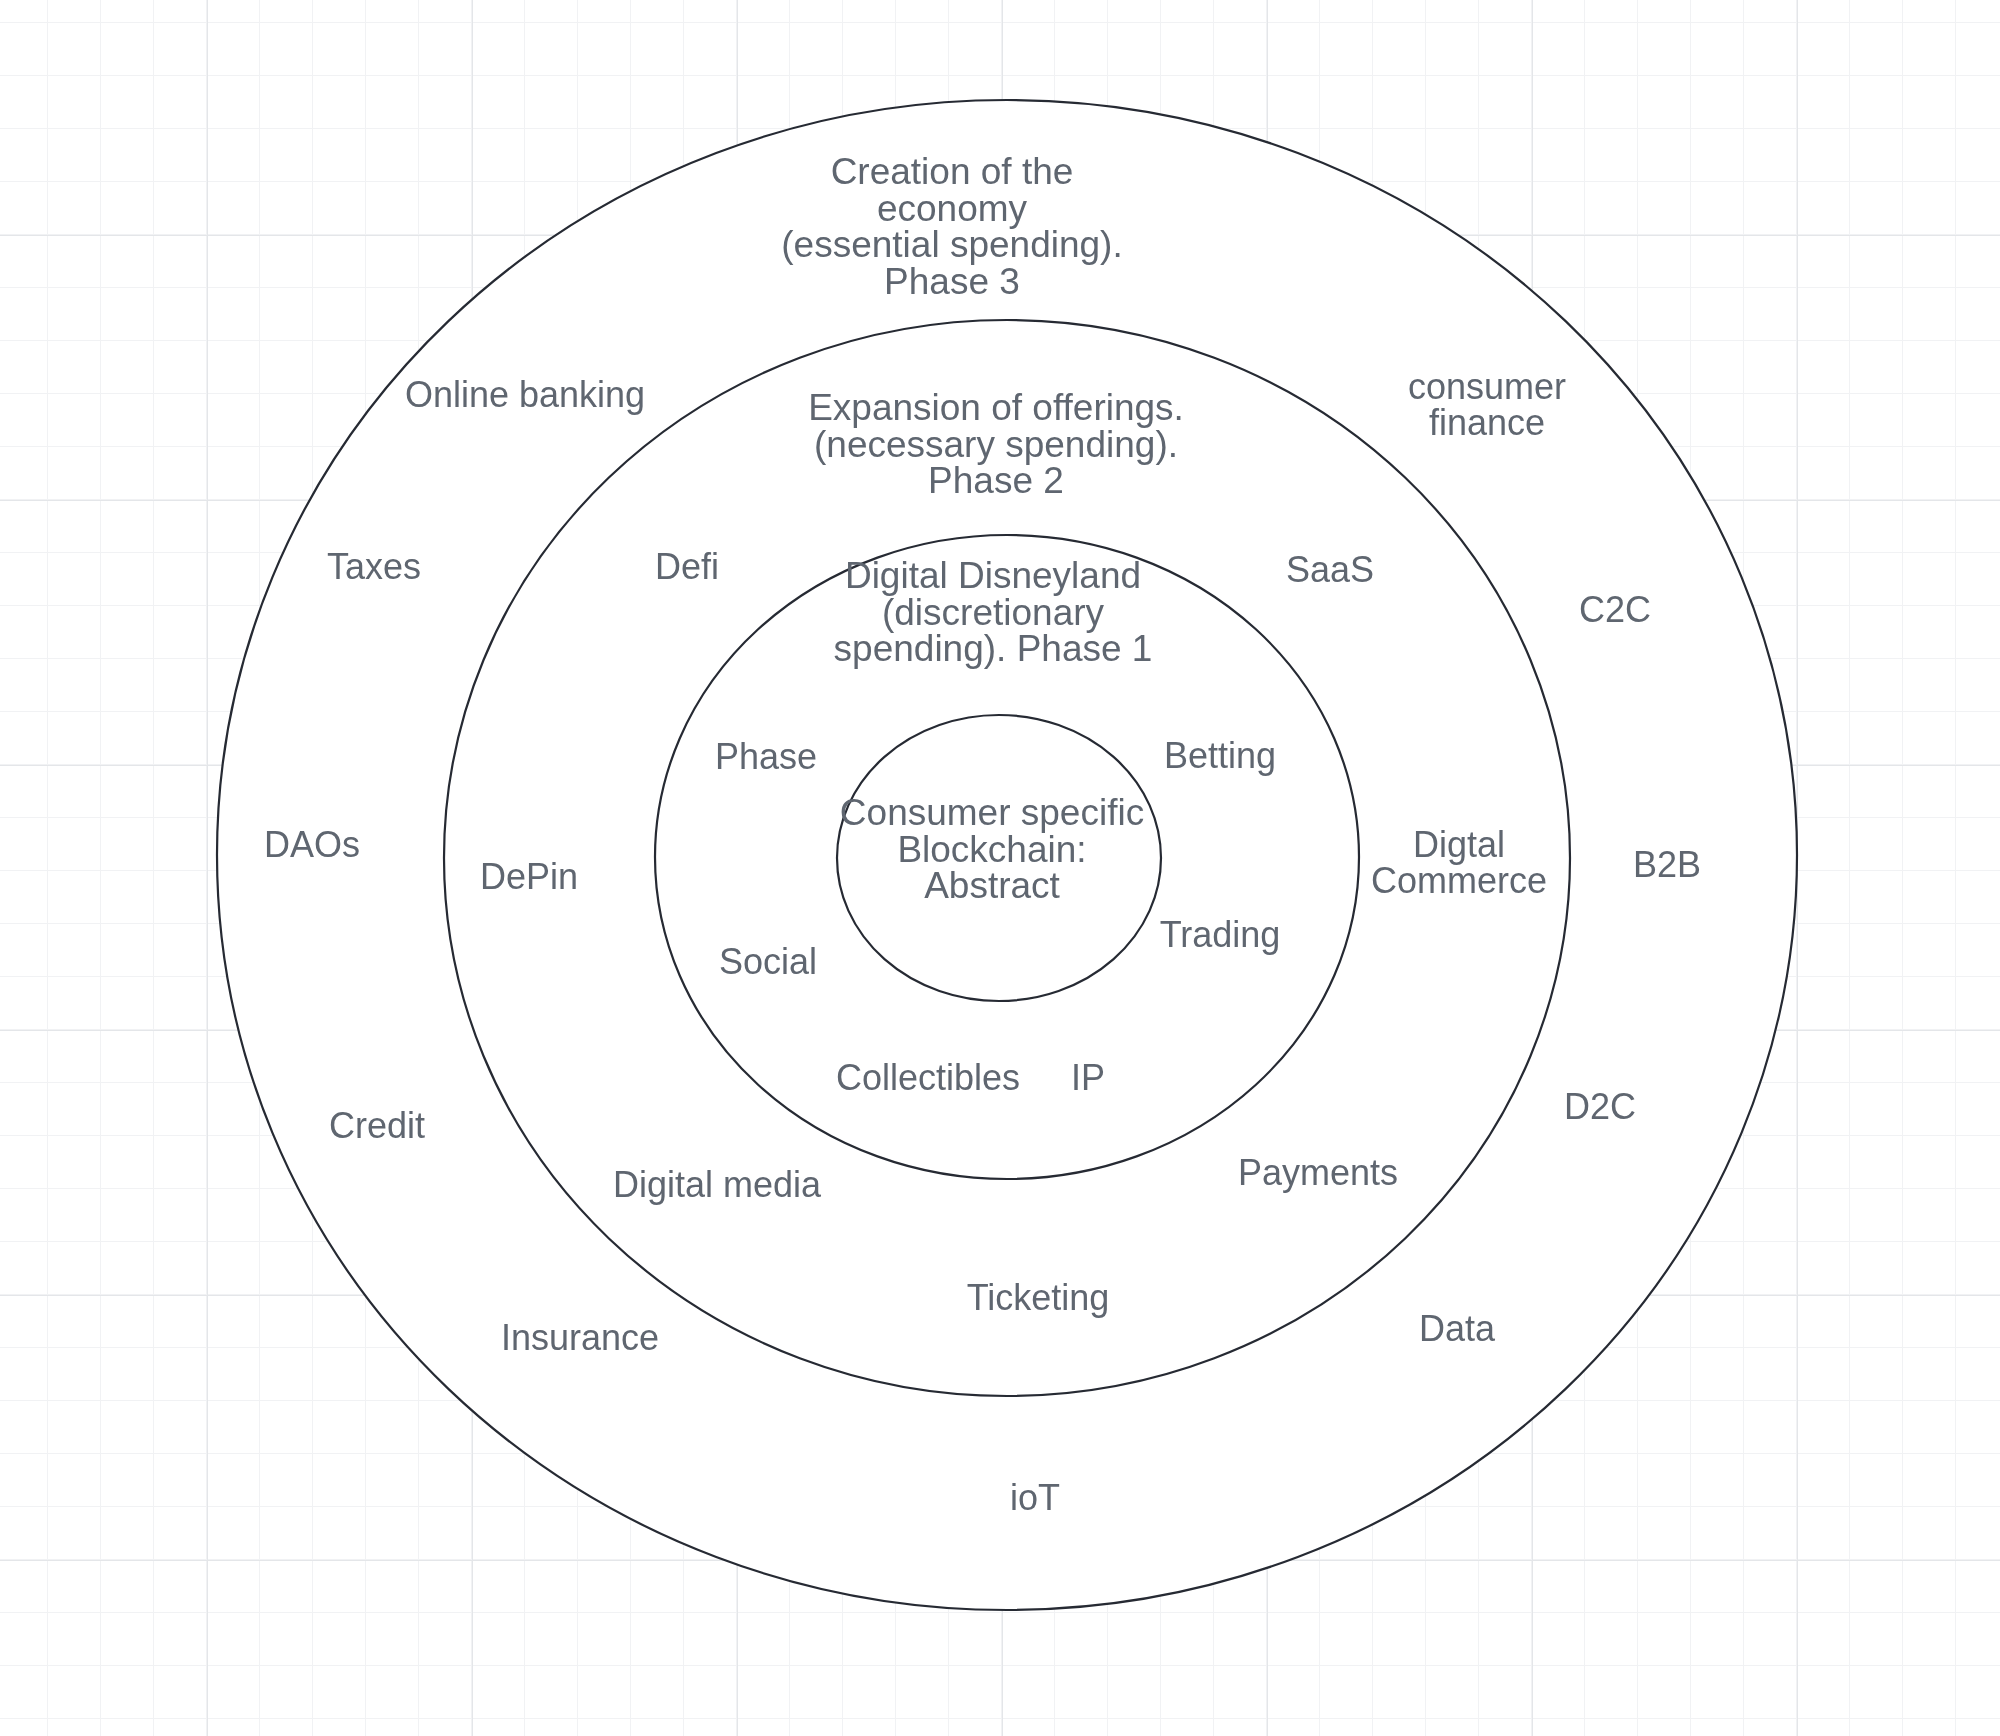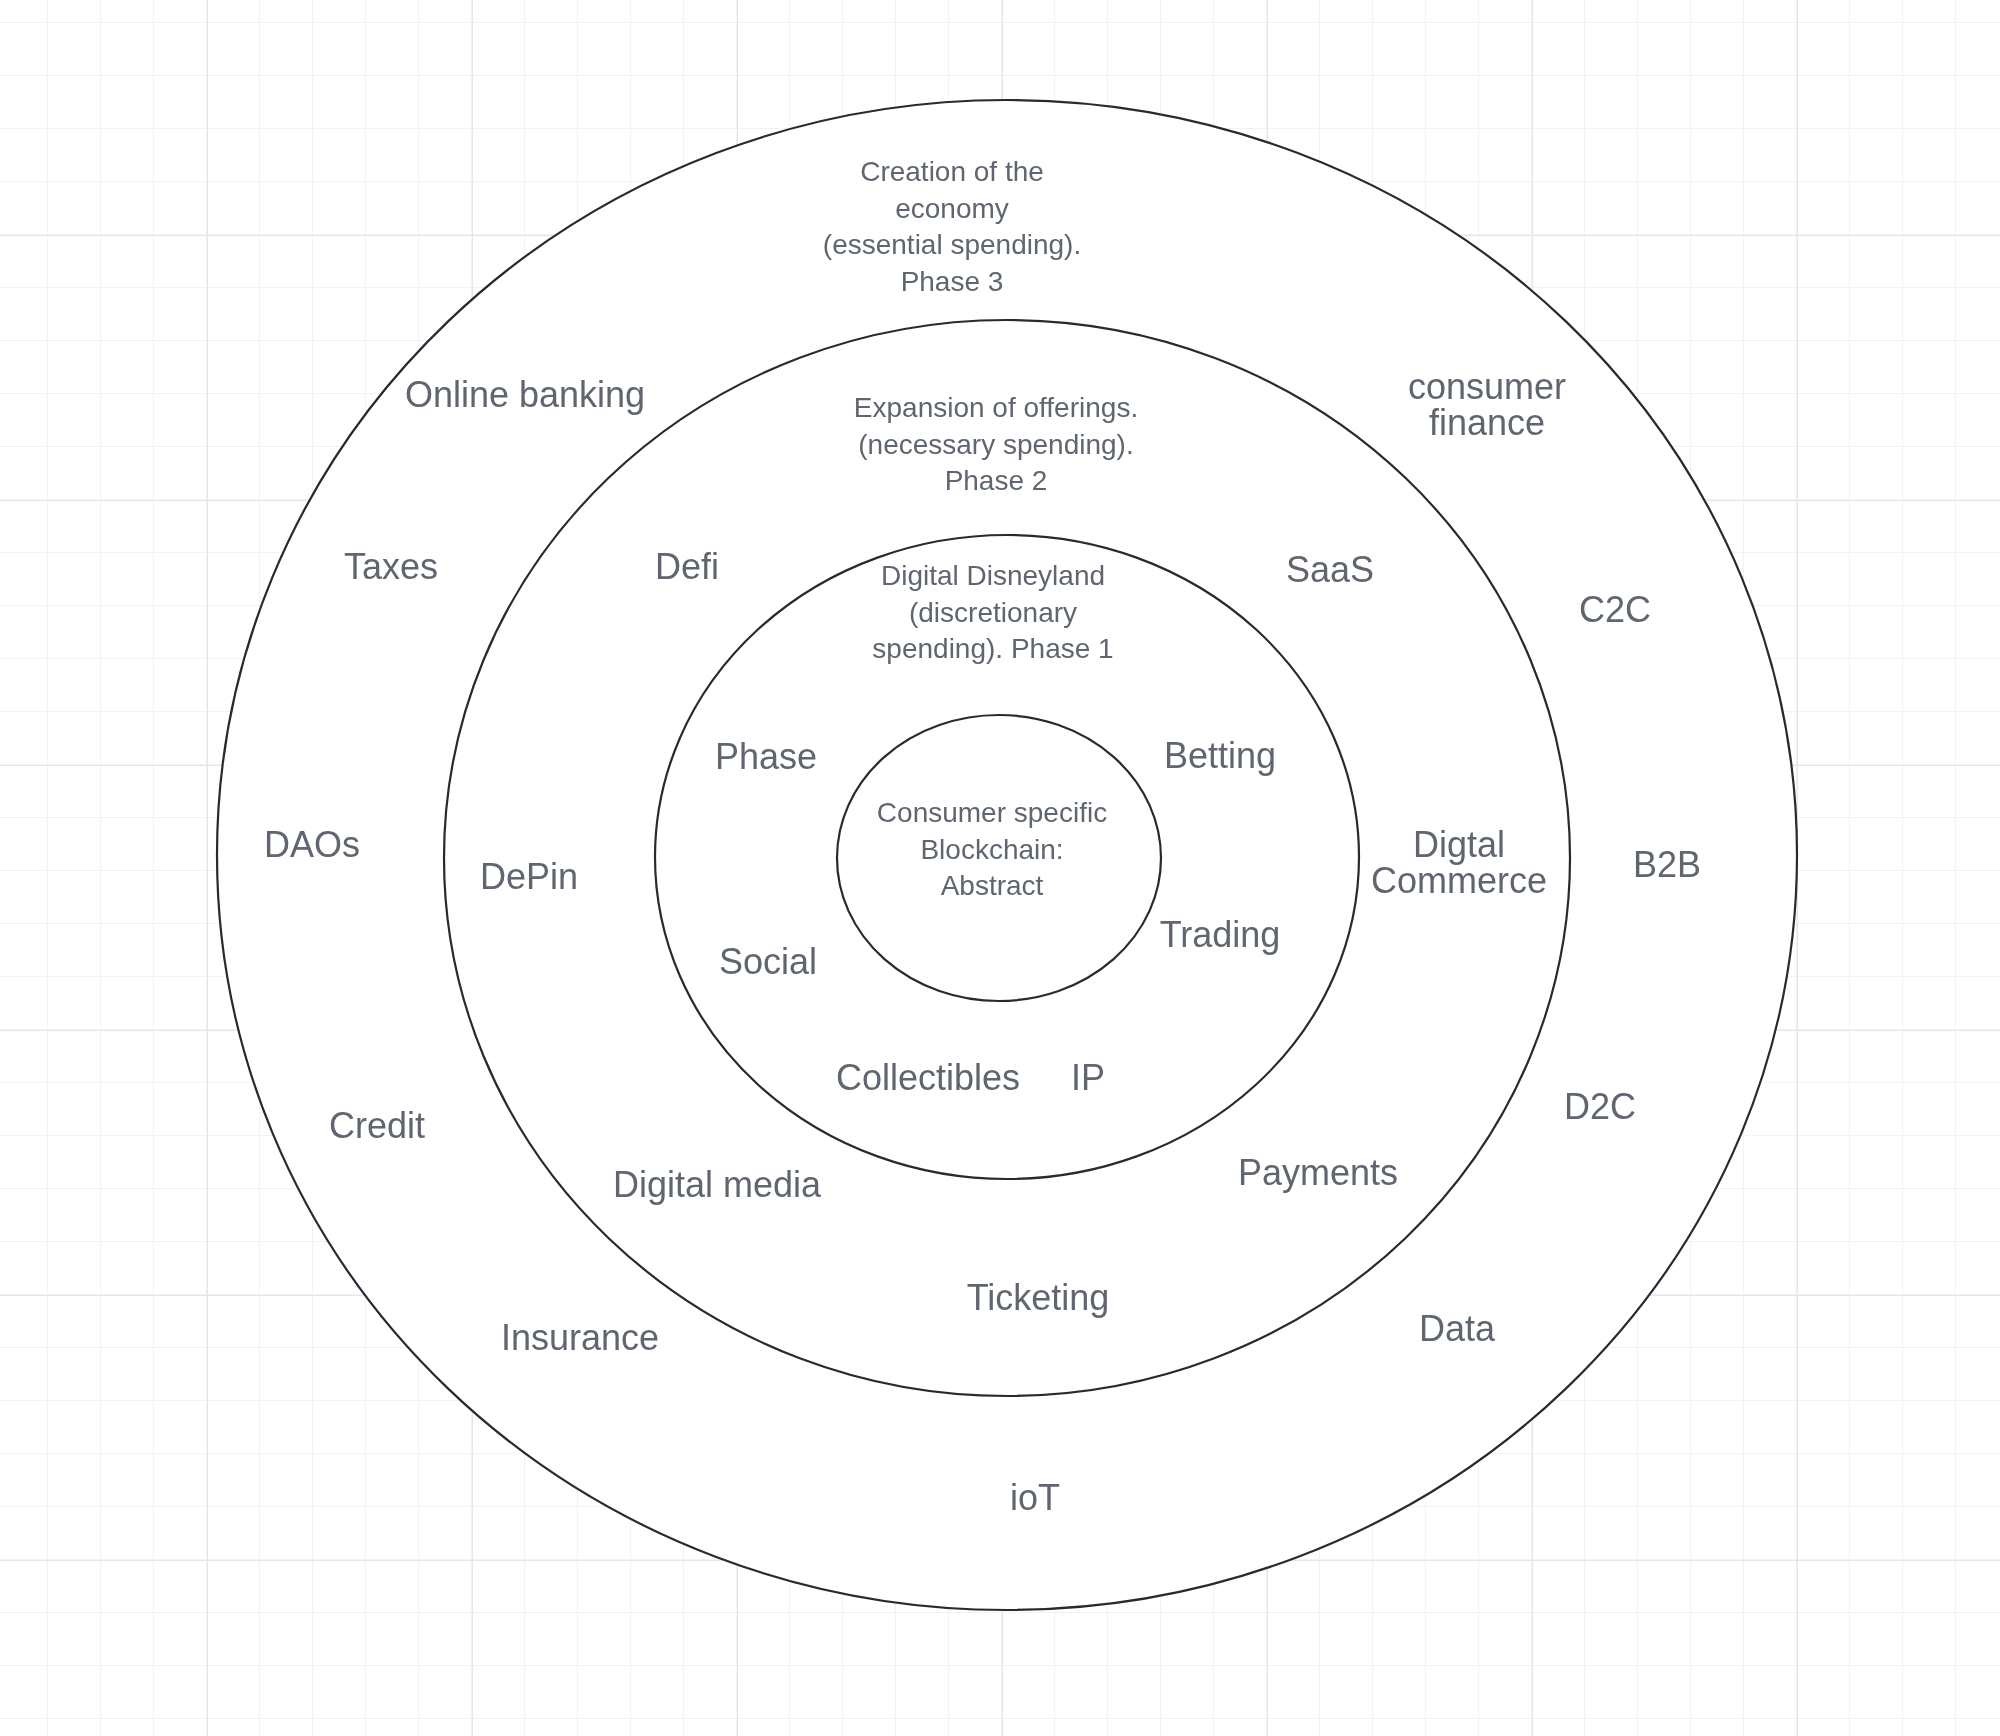--- a/index.html
+++ b/index.html
@@ -21,42 +21,42 @@
   .rings-svg{position:absolute;left:0;top:0;}
   .labels-layer{position:absolute;inset:0;}
   .node-label{
     position:absolute;transform:translate(-50%,-50%);
     white-space:pre-line;text-align:center;
     font-size:36px;line-height:36px;color:var(--text-color,#5f6670);
   }
   .ring-title{
     position:absolute;transform:translateX(-50%);
     white-space:pre-line;text-align:center;
-    font-size:28px;line-height:36.5px;color:var(--text-color,#5f6670);
+    font-size:37px;line-height:36.5px;color:var(--text-color,#5f6670);
   }
 </style>
 </head>
 <body>
 
 <div class="canvas">
   <svg class="rings-svg" width="2000" height="1736" viewBox="0 0 2000 1736">
       <ellipse cx="1007" cy="855" rx="790" ry="755" fill="#ffffff" stroke="#262a33" stroke-width="2.2"></ellipse>
       <ellipse cx="1007" cy="858" rx="563" ry="538" fill="#ffffff" stroke="#262a33" stroke-width="2.2"></ellipse>
       <ellipse cx="1007" cy="857" rx="352" ry="322" fill="#ffffff" stroke="#262a33" stroke-width="2.2"></ellipse>
       <ellipse cx="999" cy="858" rx="162" ry="143" fill="#ffffff" stroke="#262a33" stroke-width="2.2"></ellipse>
     </svg>
   <div class="labels-layer">
       <div class="ring-title" style="left: 952px; top: 154px;">Creation of the
 economy
 (essential spending).
 Phase 3</div>
       <div class="node-label" style="left: 525px; top: 395px;">Online banking</div>
       <div class="node-label" style="left: 1487px; top: 405px;">consumer
 finance</div>
-      <div class="node-label" style="left: 374px; top: 567px; margin-left: 17px;">Taxes</div>
+      <div class="node-label" style="left: 374px; top: 567px;">Taxes</div>
       <div class="node-label" style="left: 1615px; top: 610px;">C2C</div>
       <div class="node-label" style="left: 312px; top: 845px;">DAOs</div>
       <div class="node-label" style="left: 1667px; top: 865px;">B2B</div>
       <div class="node-label" style="left: 377px; top: 1126px;">Credit</div>
       <div class="node-label" style="left: 1600px; top: 1107px;">D2C</div>
       <div class="node-label" style="left: 580px; top: 1338px;">Insurance</div>
       <div class="node-label" style="left: 1457px; top: 1329px;">Data</div>
       <div class="node-label" style="left: 1012px; top: 1498px; margin-left: 23px;">ioT</div>
       <div class="ring-title" style="left: 996px; top: 390px;">Expansion of offerings.
 (necessary spending).

